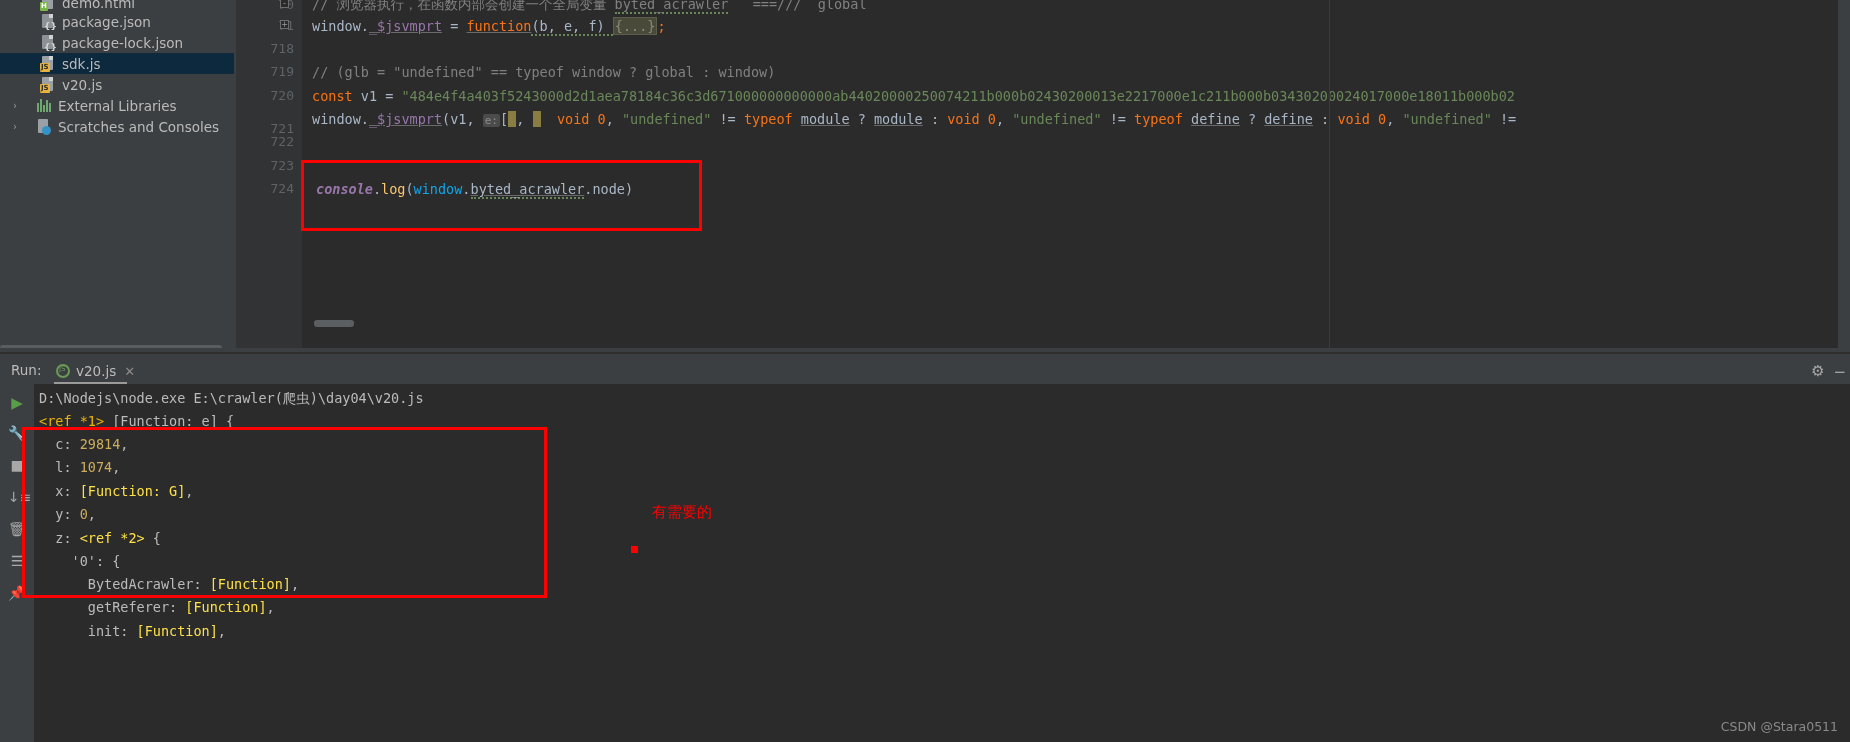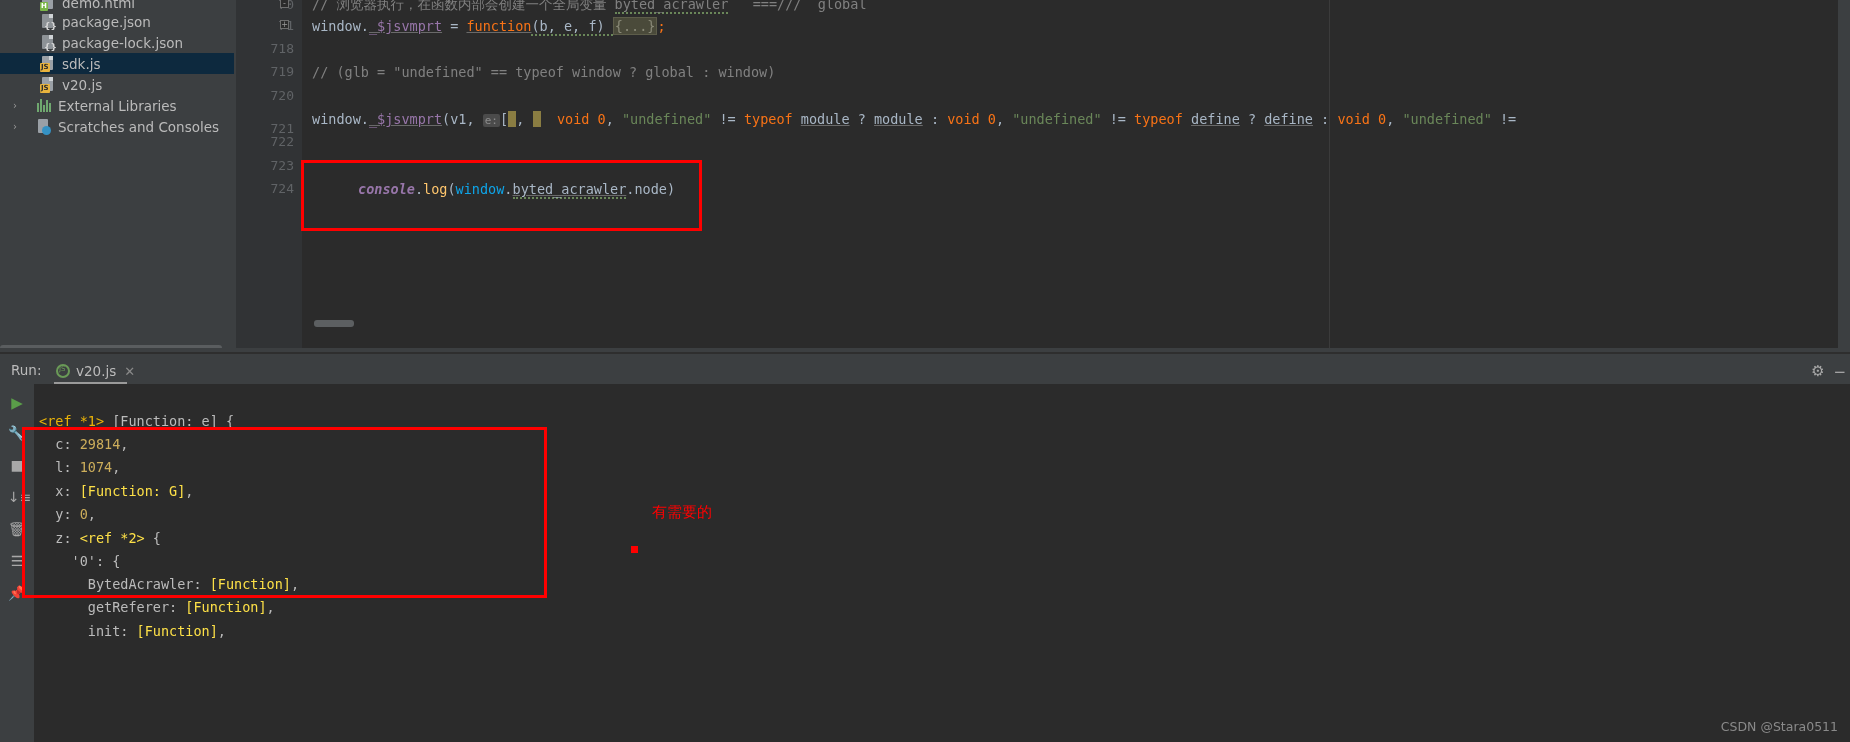--- a/index.html
+++ b/index.html
@@ -89,21 +89,21 @@
     position: absolute; left: 10px; white-space: pre; font-size: 13.5px;
     font-family: "DejaVu Sans Mono", monospace; color: #a9b7c6;
     letter-spacing: 0px;
   }
   .kw      { color: #f97316; }
   .cmt     { color: #808080; }
   .str     { color: #6a8759; }
   .fn      { color: #ffc66d; }
   .ident   { color: #a9b7c6; }
   .prop    { color: #0ea5e9; }
-  .conkw   { color: #9876aa; font-style: italic; font-weight: bold; margin-left: 42px; }
+  .conkw   { color: #9876aa; font-style: italic; font-weight: bold; }
   .field   { color: #9876aa; }
   .punct   { color: #a9b7c6; }
   .uline   { text-decoration: underline; text-decoration-color: #6a6a6a; }
   .fold-marker {
     background: #4a4a3a; color: #8a8a78; padding: 0 1px;
     border: 1px solid #5d5d4a;
   }
   .gold-box { background: #8a7d42; color: transparent; }
   .inlay {
     background: #4b4b4b; color: #8c8c8c; font-size: 11px;
@@ -312,20 +312,21 @@
     </div>
 
     <div class="codearea">
 
       <div class="cline" style="top:-4px"><span class="cmt">// 浏览器执行，在函数内部会创建一个全局变量</span><span class="cmt"> </span><span class="cmt squig">byted_acrawler</span><span class="cmt">   </span><span class="cmt">===///  global</span></div>
 
       <div class="cline" style="top:18px"><span class="ident">window.</span><span class="field uline">_$jsvmprt</span><span class="punct"> = </span><span class="kw uline">function</span><span class="punct squig">(b, e, f) </span><span class="fold-marker">{...}</span><span class="kw">;</span></div>
 
       <div class="cline" style="top:64px"><span class="cmt">// (glb = "undefined" == typeof window ? global : window)</span></div>
 
+      <div class="cline" style="top:88px"><span class="kw">const</span><span class="ident"> v1 = </span><span class="str">"484e4f4a403f5243000d2d1aea78184c36c3d671000000000000ab44020000250074211b000b02430200013e2217000e1c211b000b03430200024017000e18011b000b02</span></div>
 
       <div class="cline" style="top:111px"><span class="ident">window.</span><span class="field uline">_$jsvmprt</span><span class="punct">(v1, </span><span class="inlay">e:</span><span class="punct">[</span><span class="gold-box">&nbsp;</span><span class="punct">, </span><span class="gold-box">&nbsp;</span><span class="punct">  </span><span class="kw">void 0</span><span class="punct">, </span><span class="str">"undefined"</span><span class="punct"> != </span><span class="kw">typeof</span><span class="punct"> </span><span class="ident uline">module</span><span class="punct"> ? </span><span class="ident uline">module</span><span class="punct"> : </span><span class="kw">void 0</span><span class="punct">, </span><span class="str">"undefined"</span><span class="punct"> != </span><span class="kw">typeof</span><span class="punct"> </span><span class="ident uline">define</span><span class="punct"> ? </span><span class="ident uline">define</span><span class="punct"> : </span><span class="kw">void 0</span><span class="punct">, </span><span class="str">"undefined"</span><span class="punct"> !=</span></div>
 
       <div class="cline" style="top:181px; left:14px;"><span class="conkw">console</span><span class="punct">.</span><span class="fn">log</span><span class="punct">(</span><span class="prop">window</span><span class="punct">.</span><span class="ident uline squig">byted_acrawler</span><span class="punct">.</span><span class="ident">node</span><span class="punct">)</span></div>
     </div>
 
     <div class="ed-vline"></div>
     <div class="ed-hscroll"></div>
   </div>
 
@@ -350,20 +351,21 @@
     <span class="rsbtn play" style="top:10px;">▶</span>
     <span class="rsbtn" style="top:40px;">🔧</span>
     <span class="rsbtn" style="top:72px;">■</span>
     <span class="rsbtn" style="top:104px;">↓≡</span>
     <span class="rsbtn" style="top:136px;">🗑</span>
     <span class="rsbtn" style="top:168px;">☰</span>
     <span class="rsbtn" style="top:200px;">📌</span>
   </div>
 
   <div class="console">
+    <div class="conline c-path" style="top:6px">D:\Nodejs\node.exe E:\crawler(爬虫)\day04\v20.js</div>
     <div class="conline" style="top:29px"><span class="c-ref">&lt;ref *1&gt;</span><span class="c-key"> [Function: e] {</span></div>
     <div class="conline" style="top:52px"><span class="c-key">  c: </span><span class="c-num">29814</span><span class="c-key">,</span></div>
     <div class="conline" style="top:75px"><span class="c-key">  l: </span><span class="c-num">1074</span><span class="c-key">,</span></div>
     <div class="conline" style="top:99px"><span class="c-key">  x: </span><span class="c-fn">[Function: G]</span><span class="c-key">,</span></div>
     <div class="conline" style="top:122px"><span class="c-key">  y: </span><span class="c-num">0</span><span class="c-key">,</span></div>
     <div class="conline" style="top:146px"><span class="c-key">  z: </span><span class="c-fn">&lt;ref *2&gt;</span><span class="c-key"> {</span></div>
     <div class="conline" style="top:169px"><span class="c-key">    '0': </span><span class="c-key">{</span></div>
     <div class="conline" style="top:192px"><span class="c-key">      BytedAcrawler: </span><span class="c-fn">[Function]</span><span class="c-key">,</span></div>
     <div class="conline" style="top:215px"><span class="c-key">      getReferer: </span><span class="c-fn">[Function]</span><span class="c-key">,</span></div>
     <div class="conline" style="top:239px"><span class="c-key">      init: </span><span class="c-fn">[Function]</span><span class="c-key">,</span></div>

